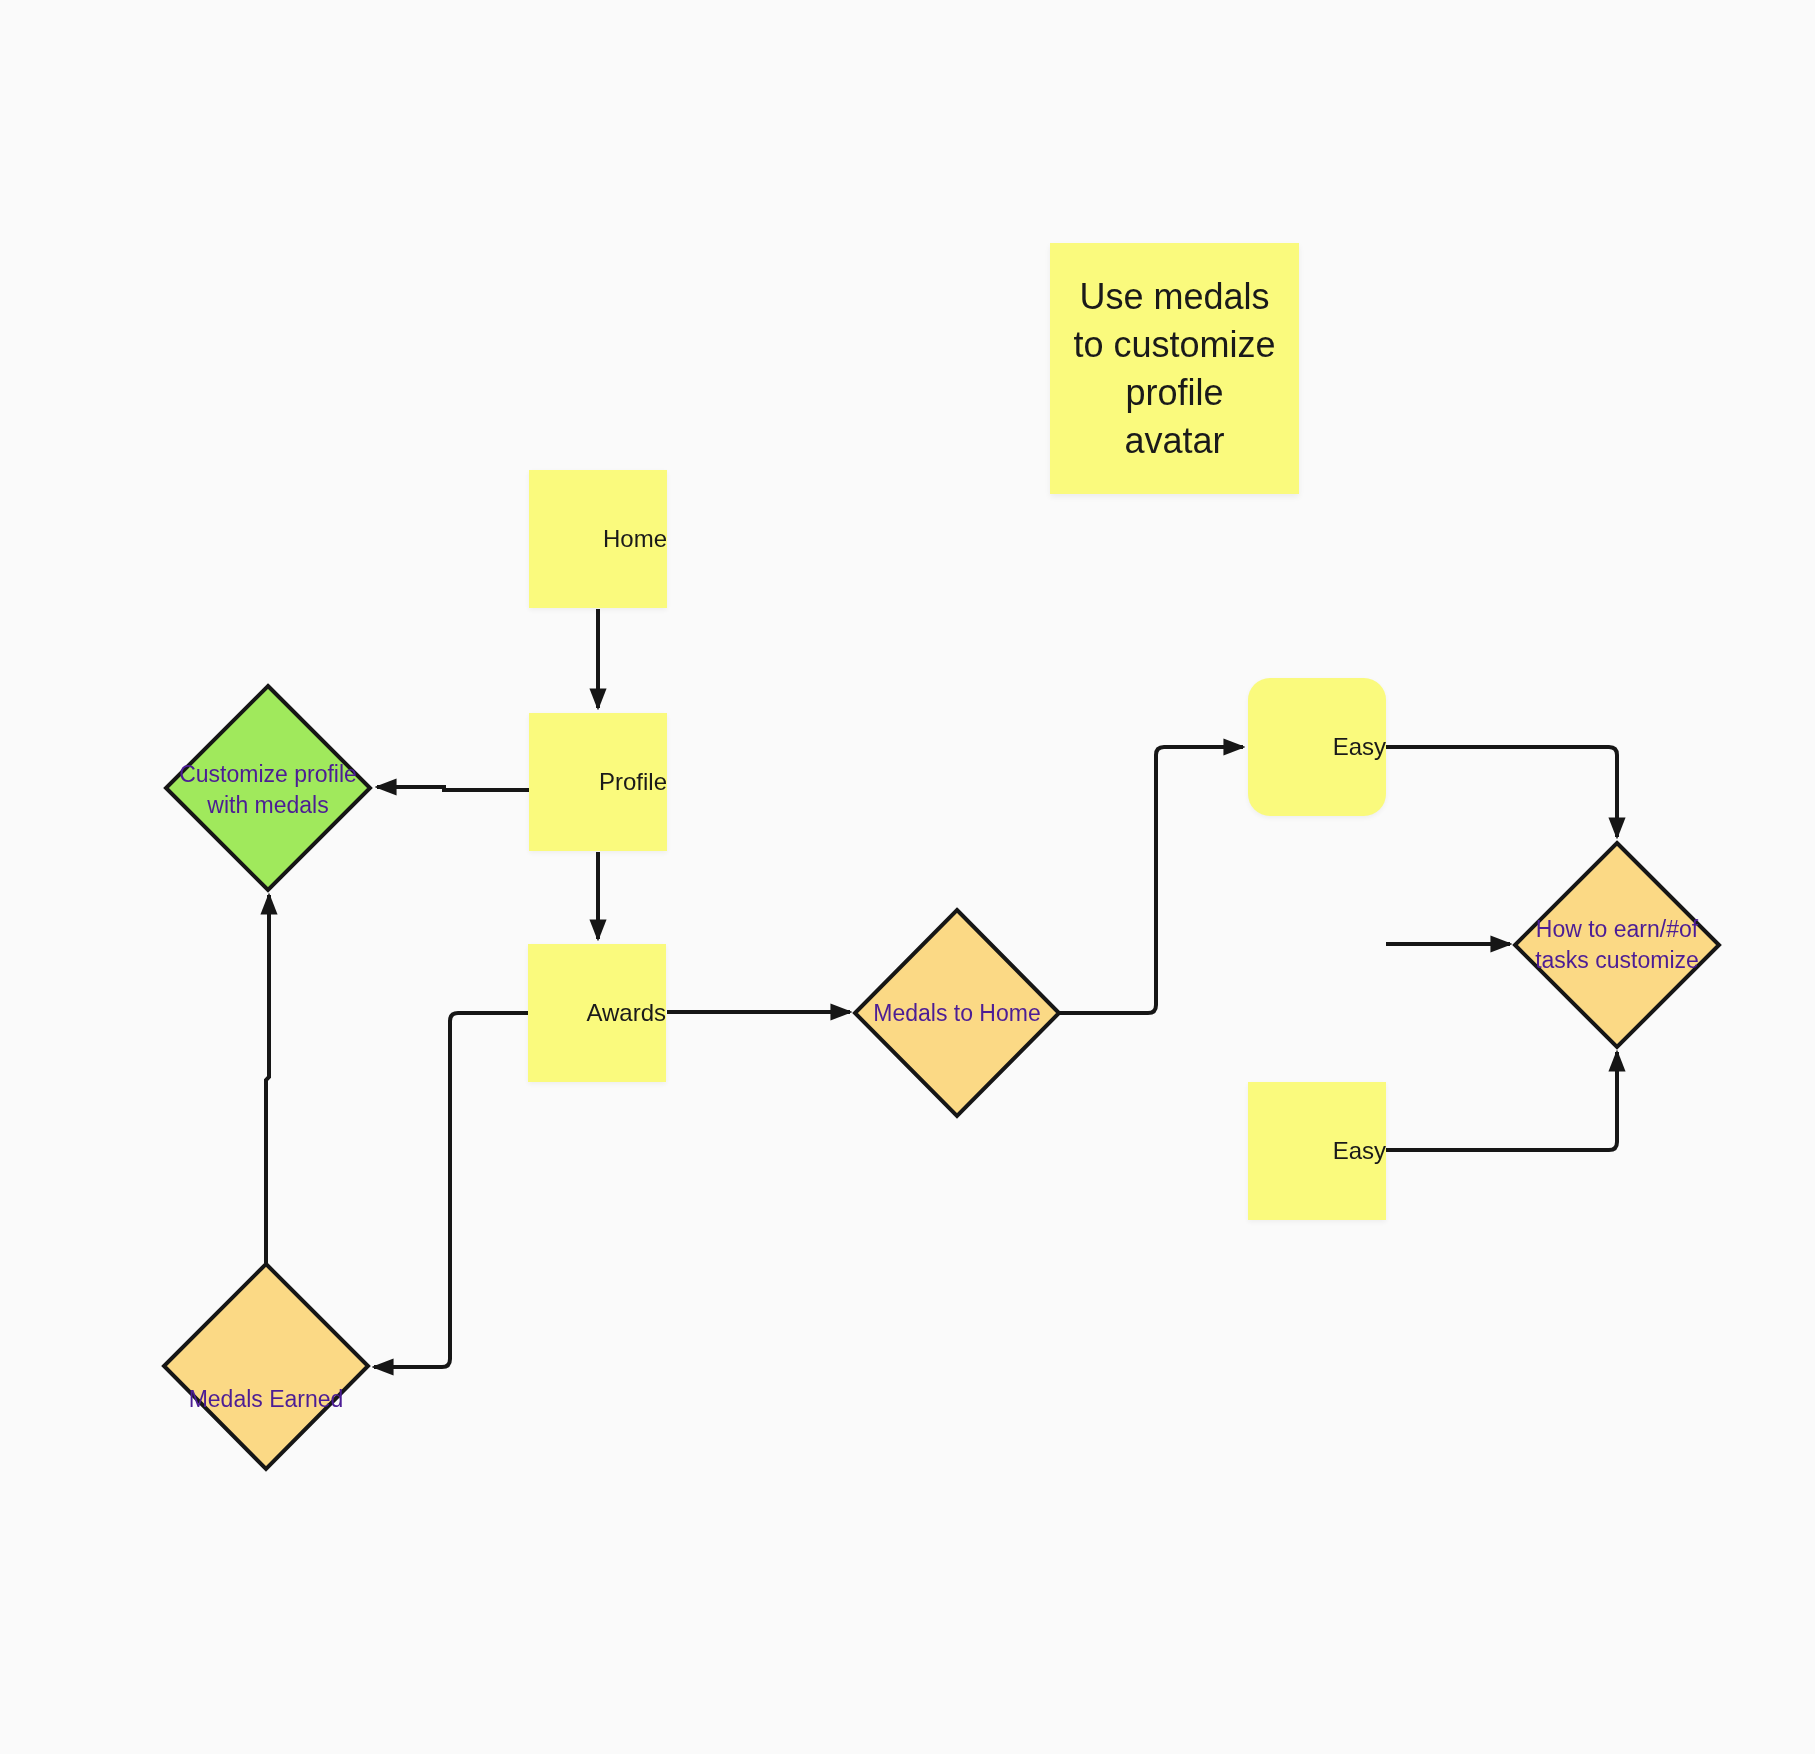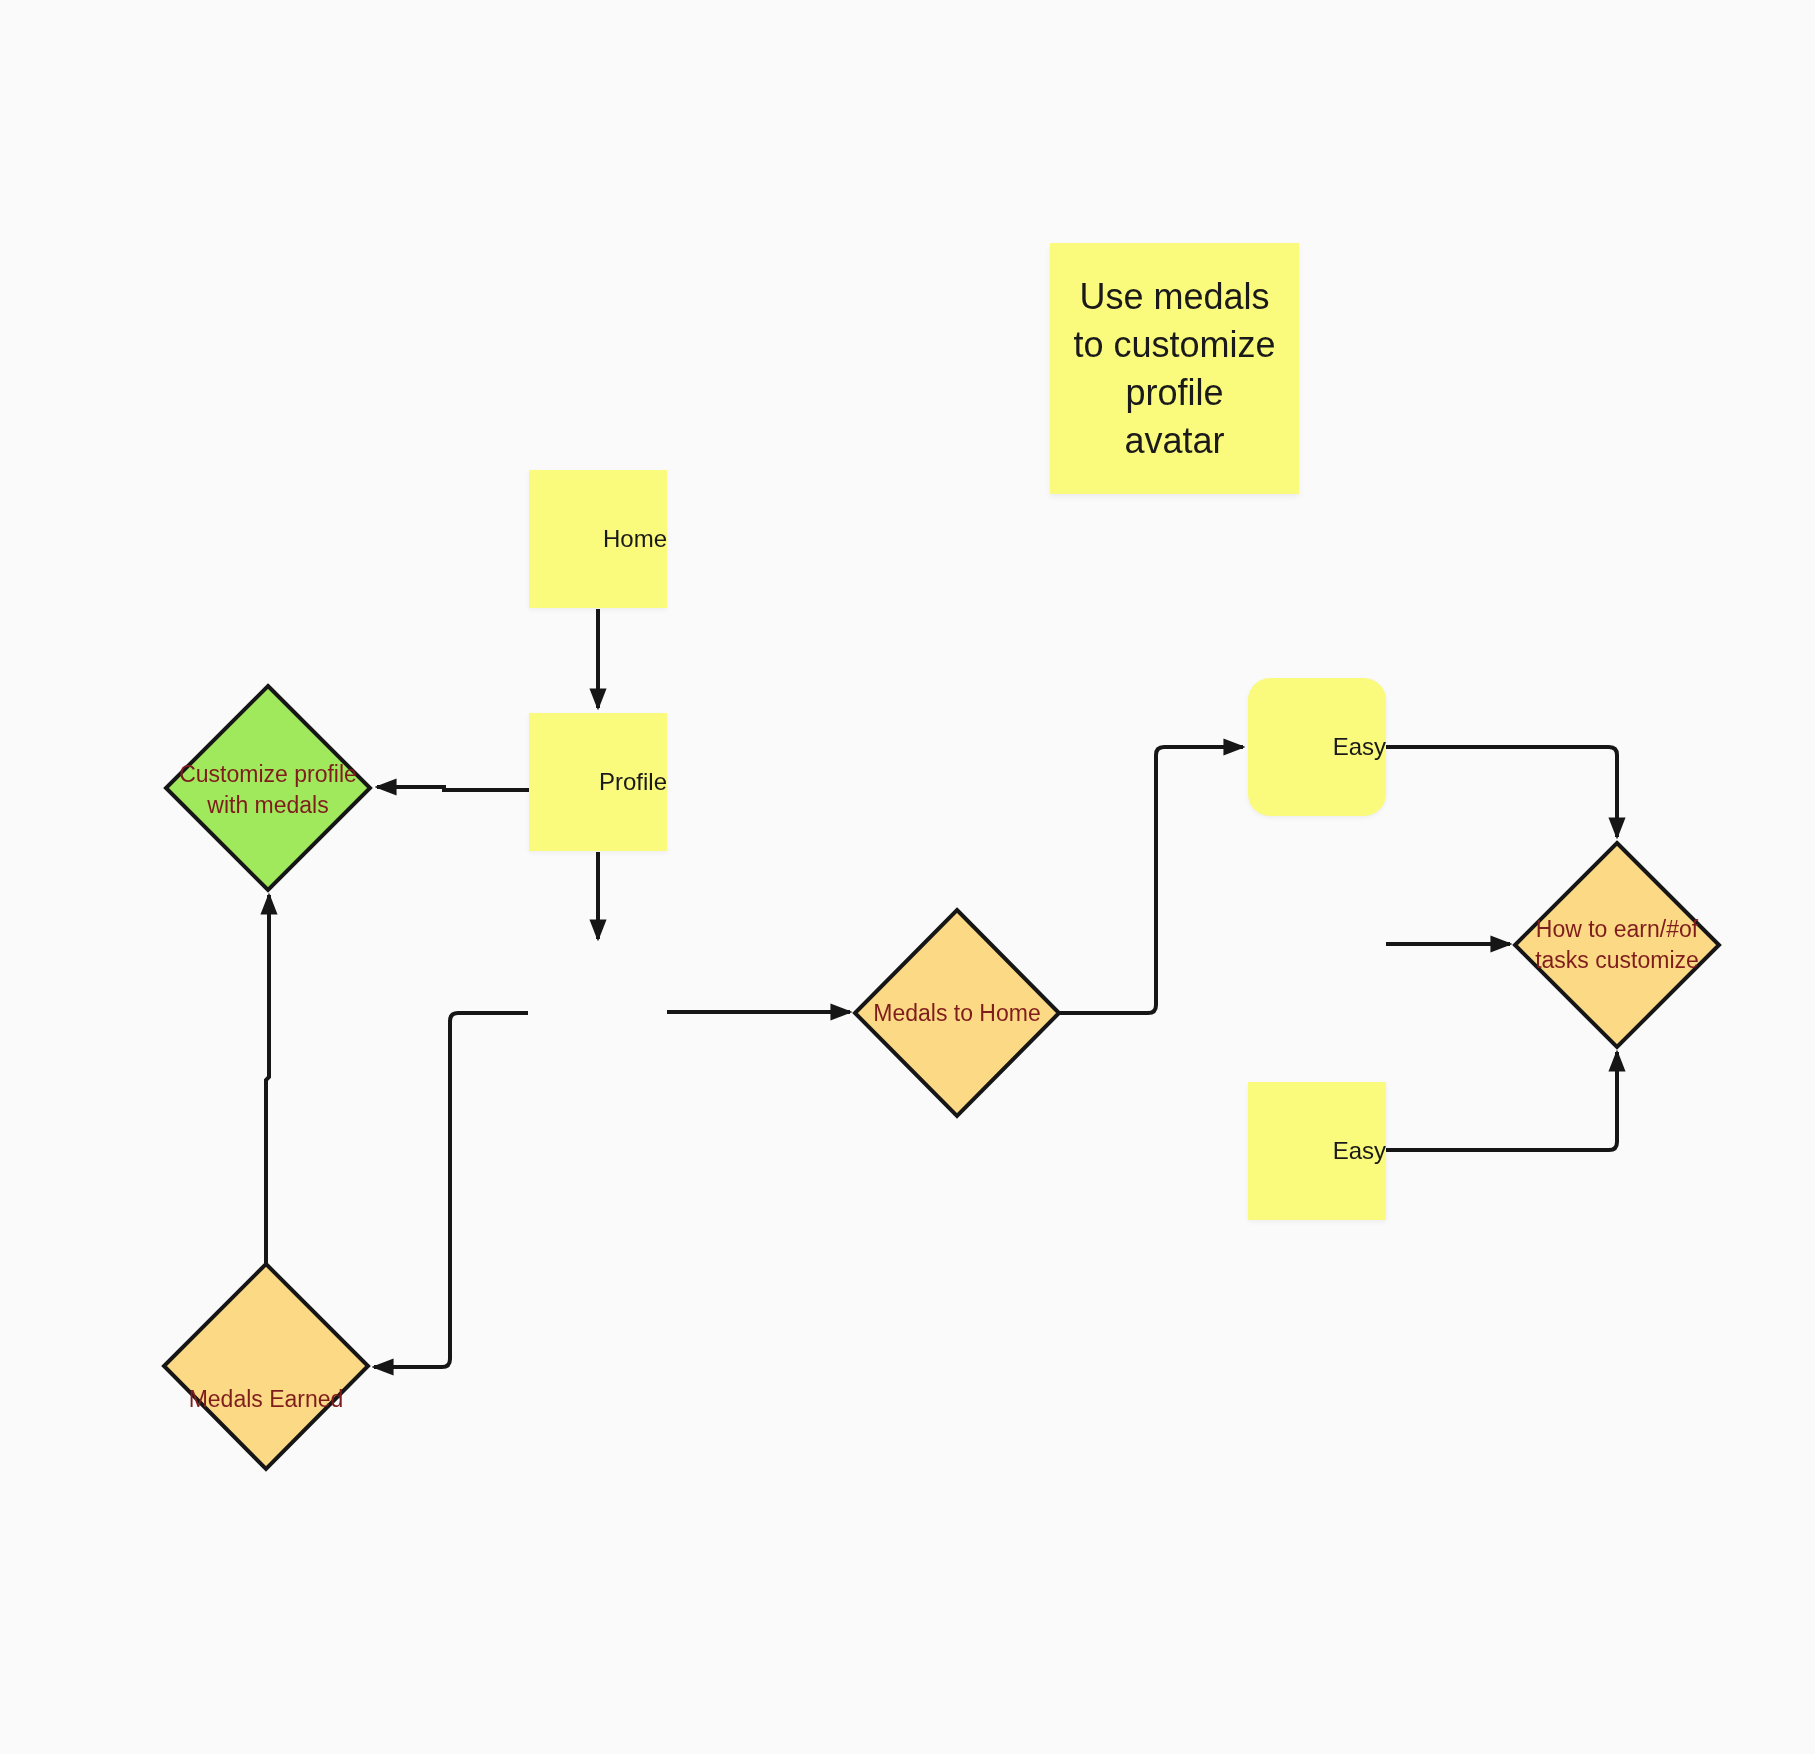--- a/index.html
+++ b/index.html
@@ -12,21 +12,21 @@
   }
   #board{position:relative;width:1815px;height:1754px;}
   #wires{position:absolute;left:0;top:0;}
   .conn{fill:none;stroke:#161616;stroke-width:4;}
   .shape-label{
     position:absolute;
     transform:translate(-50%,-50%);
     text-align:center;
     font-size:23px;
     line-height:31px;
-    color:#7f1d1d;
+    color:#4c1d95;
     pointer-events:none;
   }
   .square{
     position:absolute;
     width:138px;height:138px;
     background:#FAFA7D;
     display:flex;align-items:center;justify-content:flex-end;
     box-shadow:0 2px 5px rgba(0,0,0,0.05);
   }
   .square span{font-size:24px;color:#1A1A1A;}
@@ -81,20 +81,23 @@
 profile
 avatar</div>
   </div>
 
   <div class="square" style="left:529px;top:470px;">
     <span>Home</span>
   </div>
   <div class="square" style="left:529px;top:713px;">
     <span>Profile</span>
   </div>
+  <div class="square" style="left:528px;top:944px;">
+    <span>Awards</span>
+  </div>
   <div class="square" style="left:1248px;top:678px;border-radius:22px;">
     <span>Easy</span>
   </div>
   <div class="square" style="left:1248px;top:1082px;">
     <span>Easy</span>
   </div>
 
   <div class="shape-label" style="left:268px;top:790px;width:210px;">Customize profile with medals</div>
   <div class="shape-label" style="left:957px;top:1013px;width:220px;">Medals to Home</div>
   <div class="shape-label" style="left:266px;top:1367px;width:220px;margin-top:32px;">Medals Earned</div>

